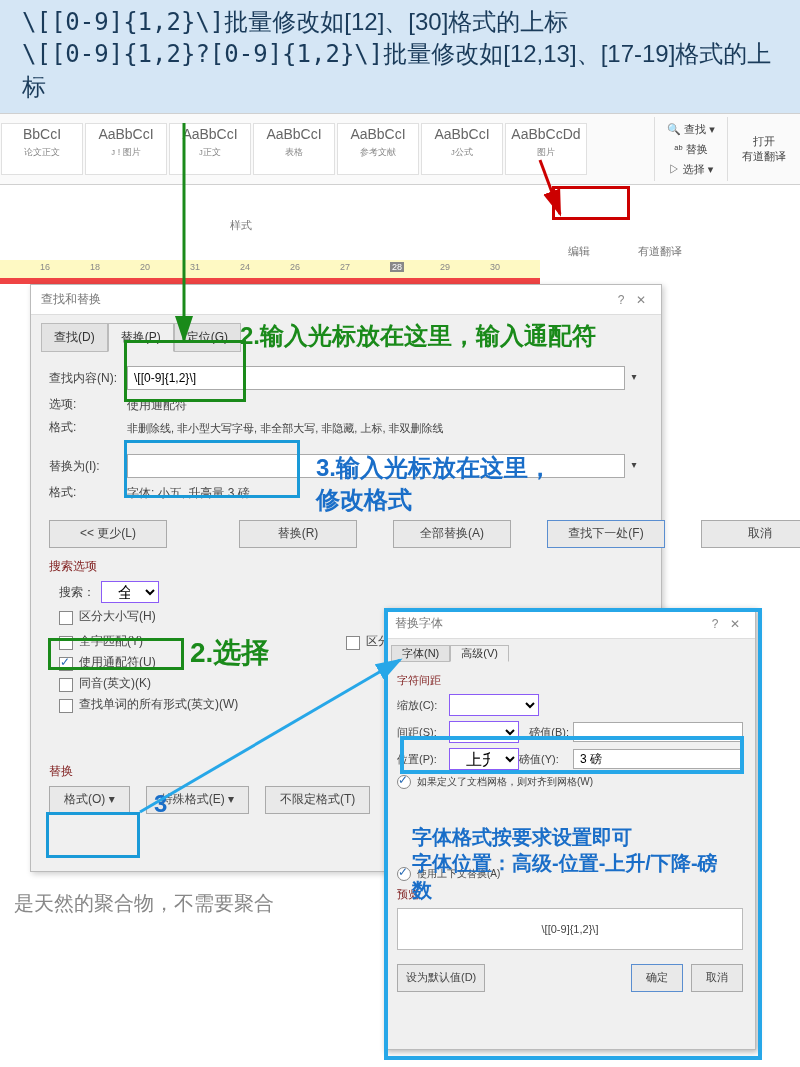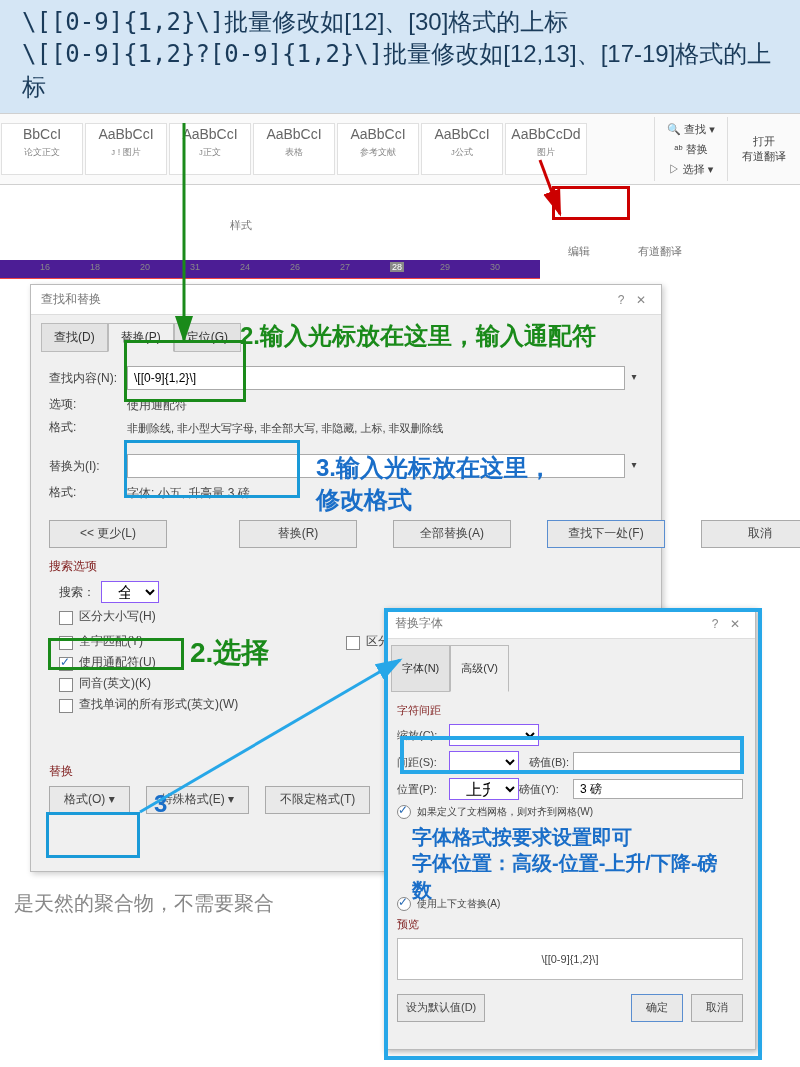--- a/index.html
+++ b/index.html
@@ -13,21 +13,21 @@
 .ribbon{display:flex;align-items:center;background:#fafafa;border-top:1px solid #d0d0d0;border-bottom:1px solid #d0d0d0;height:70px;position:relative}
 .style-gal{display:flex;flex:1;overflow:hidden}
 .style-item{width:80px;height:48px;border:1px solid #e0e0e0;margin:2px 1px;text-align:center;font-size:10px;color:#888;padding-top:2px;background:#fff}
 .style-item .samp{font-size:14px;color:#666}
 .style-item .nm{font-size:9px;margin-top:4px}
 .rib-group{display:flex;flex-direction:column;align-items:center;padding:2px 8px;font-size:11px;color:#555;border-left:1px solid #ddd;height:60px;justify-content:space-around;min-width:56px}
 .rib-btn{font-size:11px;color:#444;padding:1px 4px;cursor:pointer}
 .styles-label{position:absolute;left:230px;top:218px;font-size:11px;color:#777}
 .edit-label{position:absolute;left:568px;top:244px;font-size:11px;color:#777}
 .yd-label{position:absolute;left:638px;top:244px;font-size:11px;color:#777}
-.ruler{height:18px;background:#4c1d95;border-bottom:1px solid #ef4444;position:relative;font-size:9px;color:#888}
+.ruler{height:18px;background:#fef9c3;border-bottom:6px solid #ef4444;position:relative;font-size:9px;color:#888}
 .ruler span{position:absolute;top:2px}
 .dialog{position:absolute;left:30px;top:284px;width:630px;height:586px;background:#f0f0f0;border:1px solid #bbb;box-shadow:2px 2px 6px rgba(0,0,0,.2)}
 .dlg-title{background:#fff;padding:6px 10px;font-size:12px;color:#777;display:flex;align-items:center;border-bottom:1px solid #ddd}
 .dlg-title .sp{flex:1}
 .dlg-title .ctrl{width:20px;text-align:center;color:#888;font-size:12px;cursor:pointer}
 .tabs{display:flex;padding:8px 10px 0 10px;font-size:12px}
 .tab{padding:5px 12px;border:1px solid #bbb;background:#e3e3e3;margin-right:0;margin-bottom:-1px;cursor:pointer}
 .tab.active{background:#f0f0f0;border-bottom:1px solid #f0f0f0}
 .form{padding:10px 18px;font-size:13px;color:#444}
 .row{display:flex;align-items:center;margin:5px 0}
@@ -41,21 +41,21 @@
 .btnrow{display:flex;gap:36px;margin:18px 0 10px 0}
 .btnrow .btn{min-width:88px}
 .sect-head{font-size:12px;color:#7f1d1d;margin:6px 0}
 .chk{display:flex;align-items:flex-end;font-size:12px;margin:4px 0}
 .chk .box{width:12px;height:12px;border:1px solid #888;margin-right:6px;display:inline-block;position:relative;background:#fff}
 .chk.on .box::after{content:"✓";position:absolute;left:0;top:-3px;font-size:12px;color:#2c6db5}
 .sel{height:22px;border:1px solid #8b5cf6;background:#fff;font-size:16px;padding:0 12px}
 .dlg2{position:absolute;left:384px;top:608px;width:370px;height:440px;background:#f0f0f0;border:1px solid #bbb;box-shadow:2px 2px 6px rgba(0,0,0,.3)}
 .dlg2 .form{padding:6px 12px}
 .dlg2 .tabs{padding:6px 6px 0 6px}
-.dlg2 .tab{font-size:11px;padding:15px 10px}
+.dlg2 .tab{font-size:11px;padding:0 10px}
 .dlg2 .row .lab{width:52px;font-size:11px}
 .dlg2 .fld{height:20px}
 .hl-red{position:absolute;border:3px solid #c00;pointer-events:none}
 .hl-green{position:absolute;border:3px solid #1a8a1a;pointer-events:none}
 .hl-blue{position:absolute;border:3px solid #1a9ad8;pointer-events:none}
 .hl-lblue{position:absolute;border:4px solid #27a7e8;pointer-events:none}
 svg.conn{position:absolute;left:0;top:0;pointer-events:none}
 </style>
 </head>
 <body>

